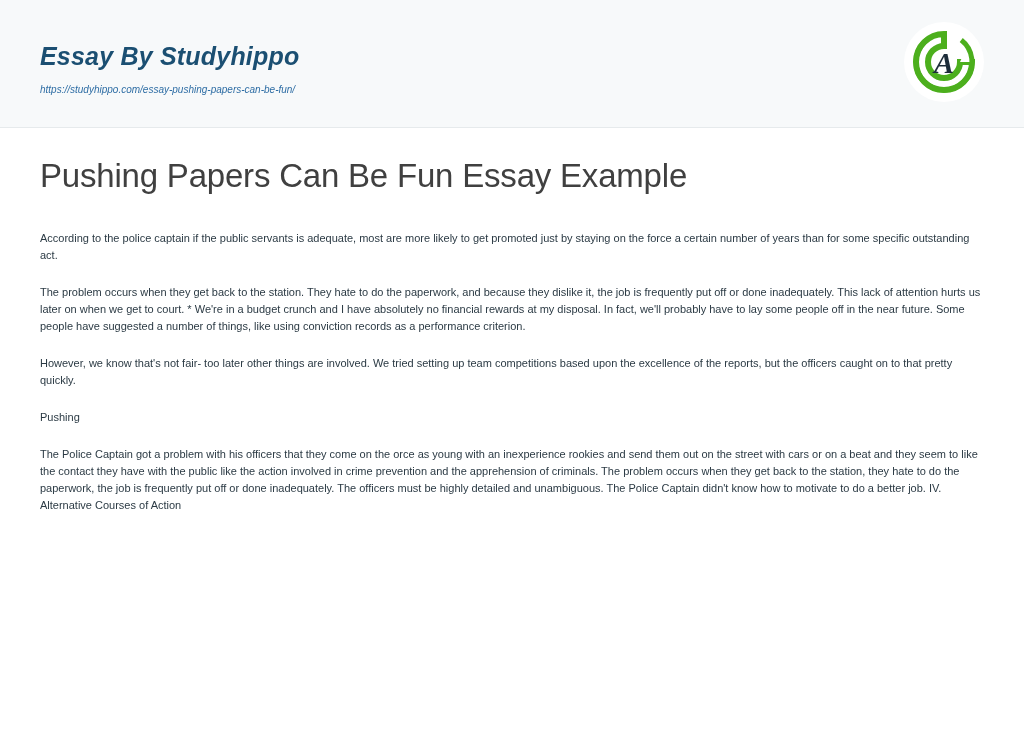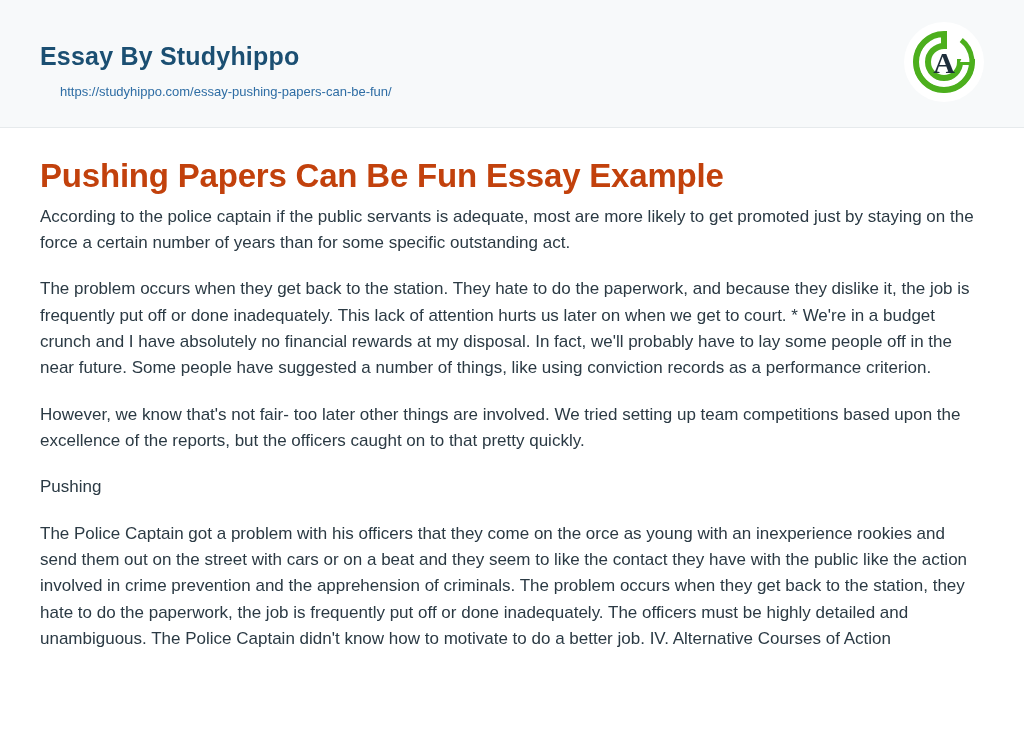--- a/index.html
+++ b/index.html
@@ -22,40 +22,40 @@
     background: #ffffff;
   }
 
   
   .header {
     height: 128px;
     background: #f7f9fa;
     border-bottom: 1px solid #e6eaec;
     position: relative;
     padding: 15px 40px;
+    font-style: italic;
   }
 
   .site-title {
     position: absolute;
     left: 40px;
     top: 42px;
     font-size: 25px;
     font-weight: bold;
     color: #1b4f72;
     letter-spacing: 0.2px;
   }
 
   .site-url {
     position: absolute;
     left: 40px;
     top: 84px;
-    font-size: 13px;
+    font-size: 10px;
     color: #2e6da4;
     text-decoration: none;
-    margin-left: 20px;
   }
 
   .logo {
     position: absolute;
     right: 40px;
     top: 22px;
     width: 80px;
     height: 80px;
     border-radius: 50%;
     background: #ffffff;
@@ -64,29 +64,29 @@
     justify-content: center;
   }
 
   
   .article {
     padding: 28px 40px 0 40px;
   }
 
   .article-title {
     font-size: 33px;
-    font-weight: bold;
-    color: #c2410c;
-    margin: 0 0 8px 0;
+    font-weight: normal;
+    color: #404040;
+    margin: 0 0 34px 0;
     line-height: 1.2;
     letter-spacing: -0.2px;
   }
 
   .para {
-    font-size: 17px;
+    font-size: 11px;
     line-height: 1.55;
     color: #2b3a44;
     margin: 0 0 20px 0;
   }
 </style>
 </head>
 <body>
 
 <div class="page">
 

